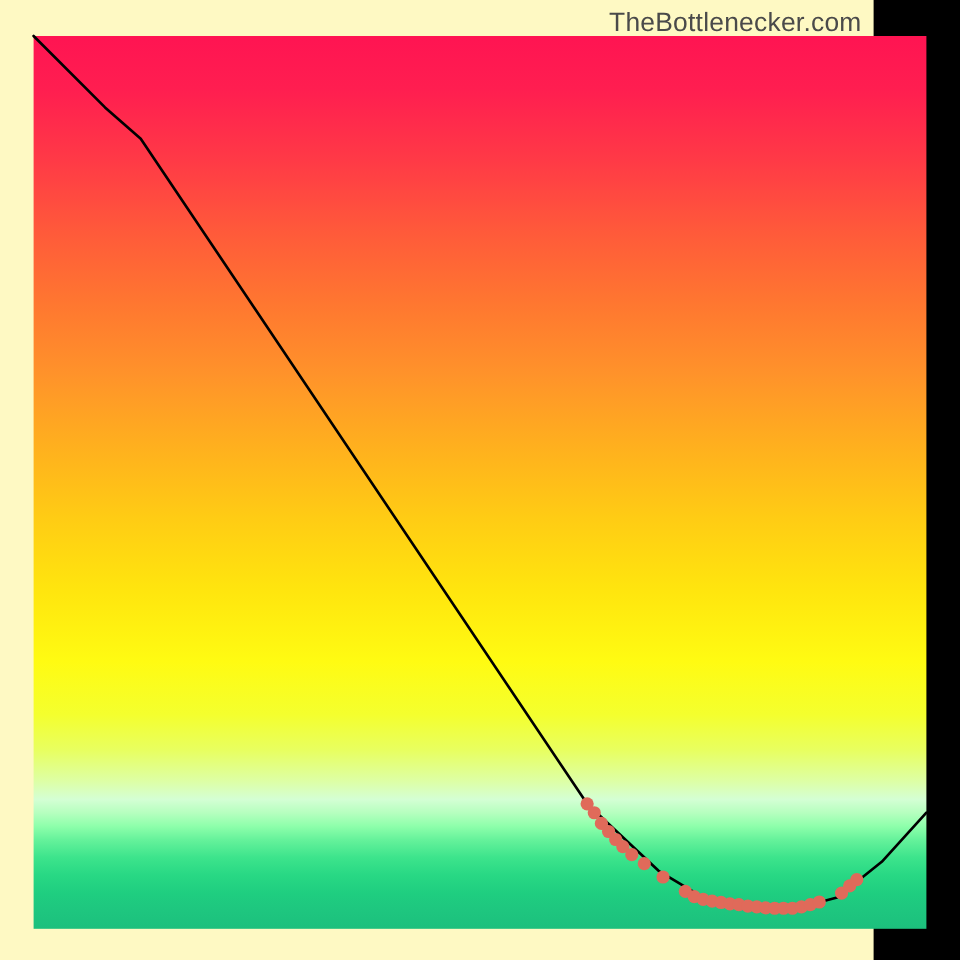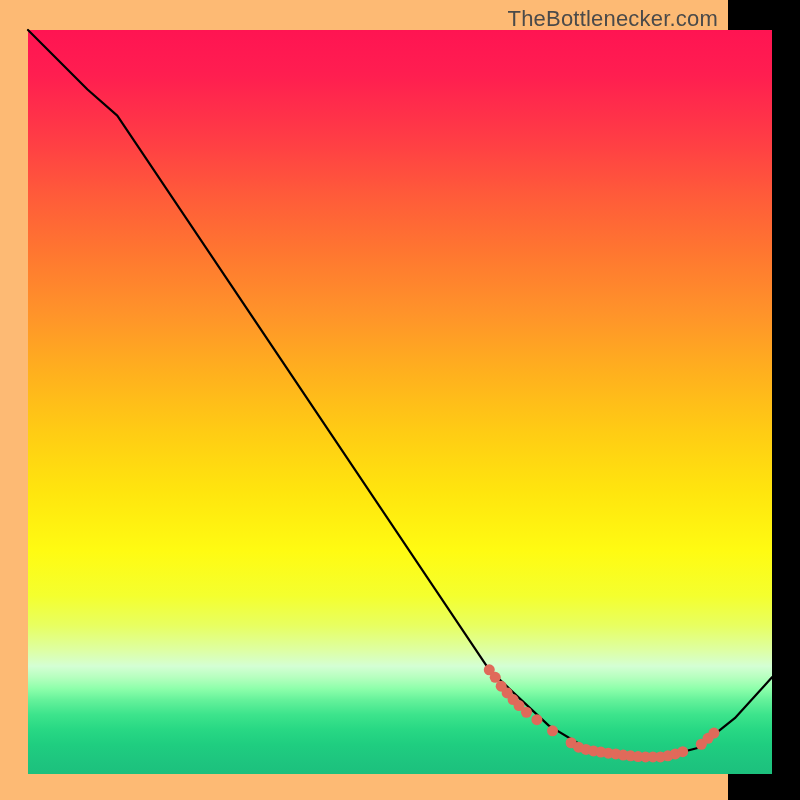--- a/index.html
+++ b/index.html
@@ -8,21 +8,21 @@
     width: 800px;
     height: 800px;
     background: #000;
     overflow: hidden;
     font-family: Arial, Helvetica, sans-serif;
   }
   .frame {
     position: relative;
     width: 728px;
     height: 800px;
-    background: #fdba74;
+    background: #fef9c3;
   }
   .plot {
     position: absolute;
     left: 28px;
     top: 30px;
     width: 744px;
     height: 744px;
   }
   
   .gradient-bg {

